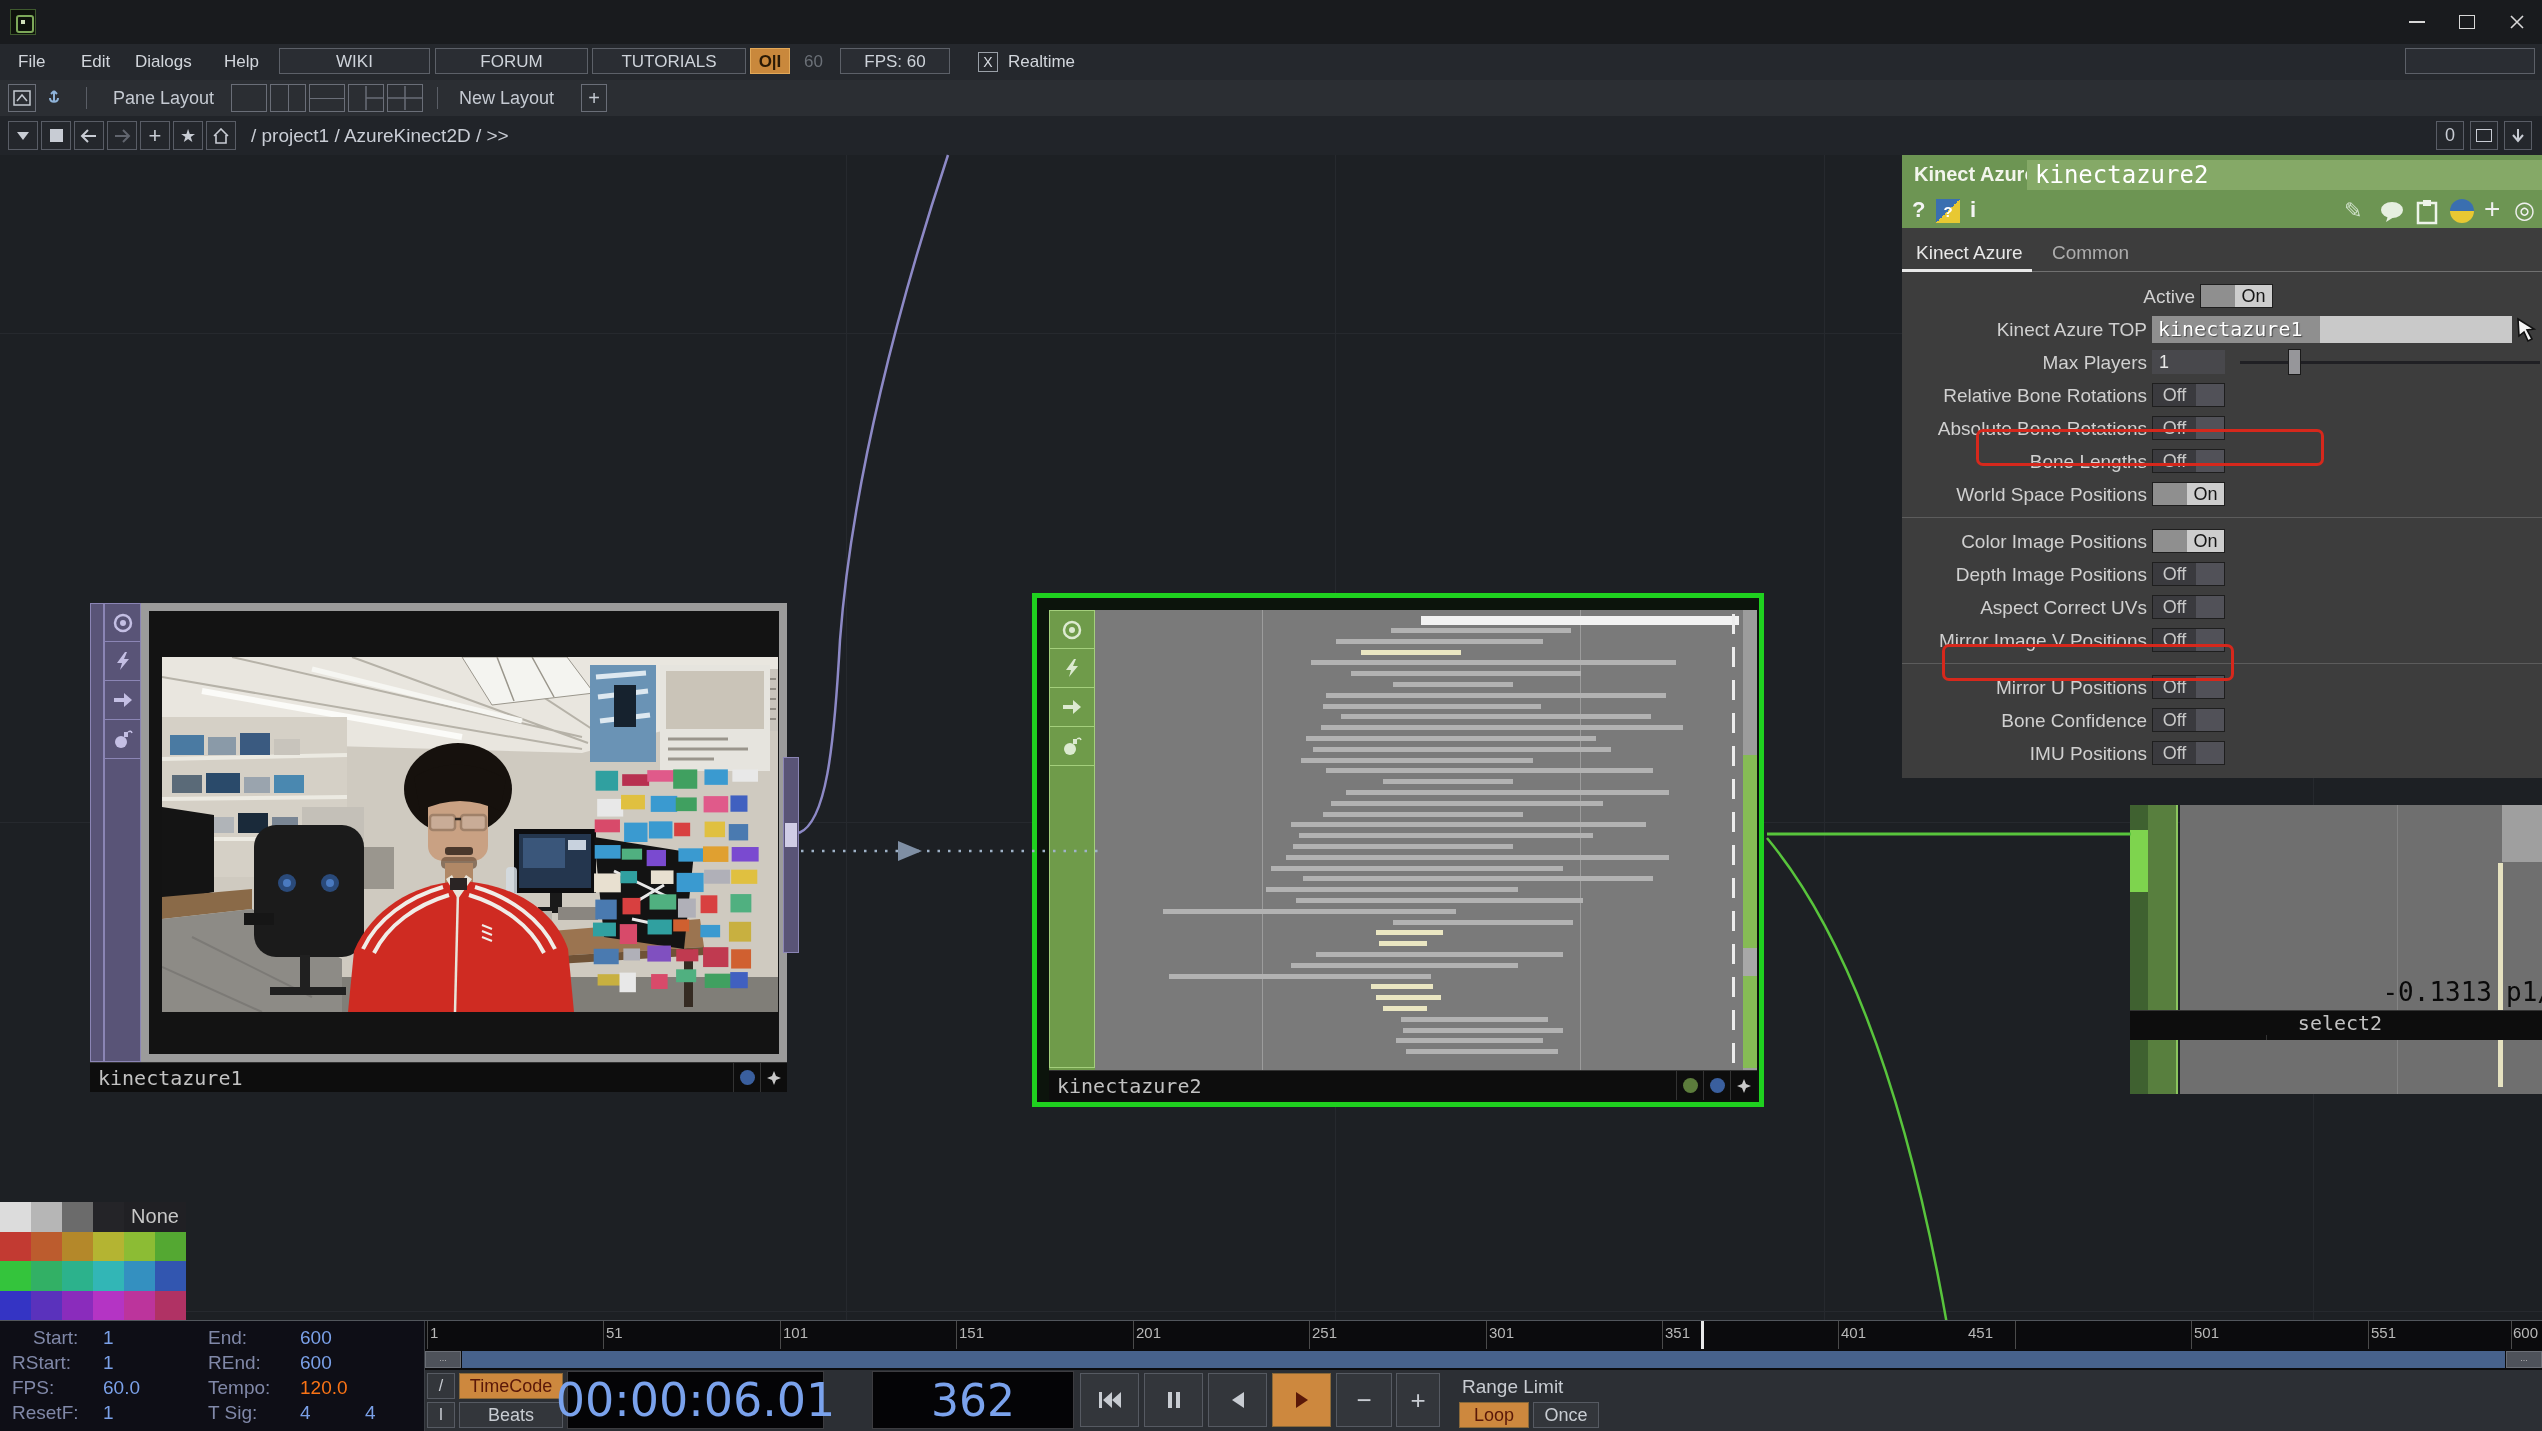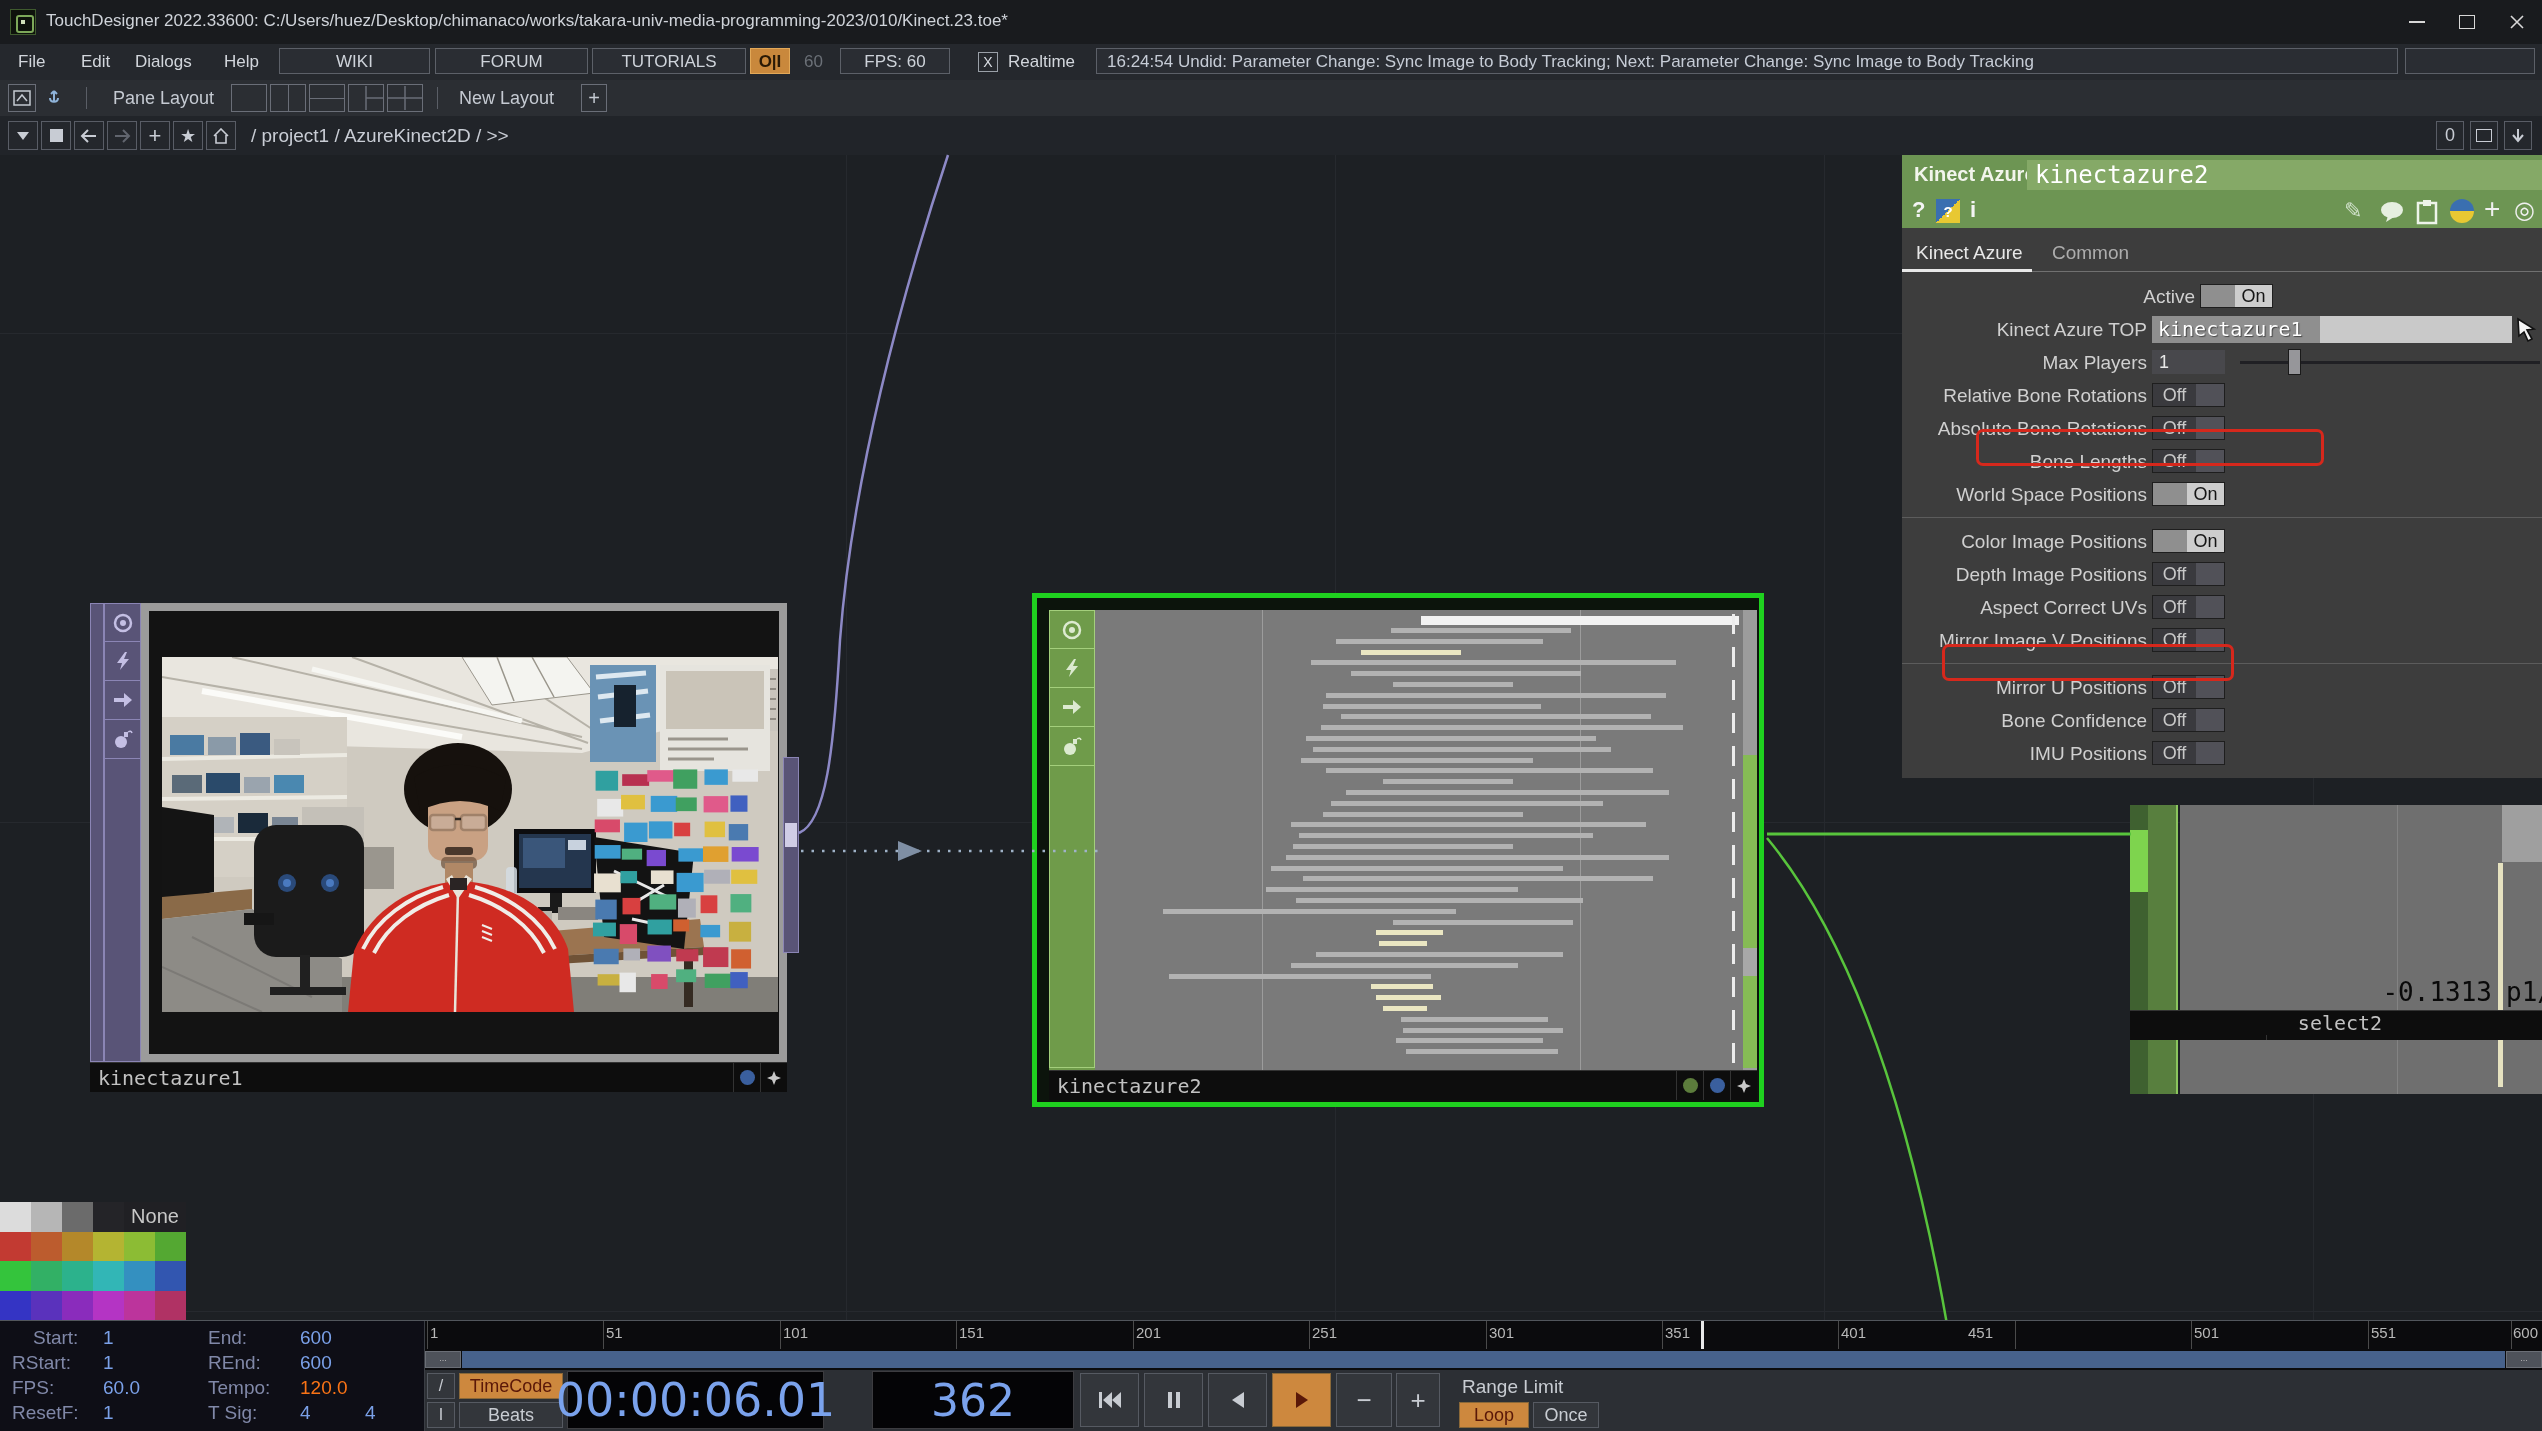--- a/index.html
+++ b/index.html
@@ -62,21 +62,20 @@
 </head>
 <body>
 
 <div id="app">
 
   <div id="titlebar" class="abs">
     <div class="abs" style="left:10px;top:9px;width:26px;height:26px;background:#0e120c;border:1px solid #3f5a2e;box-sizing:border-box;">
       <div class="abs" style="left:5px;top:5px;width:14px;height:14px;border:2px solid #7da85a;border-radius:3px;"></div>
       <div class="abs" style="left:10px;top:10px;width:4px;height:4px;background:#cfe0b8;"></div>
     </div>
-    <span class="title">TouchDesigner 2022.33600: C:/Users/huez/Desktop/chimanaco/works/takara-univ-media-programming-2023/010/Kinect.23.toe*</span>
     <div class="winbtn" style="left:2392px;">
         <div style="width:16px;height:2px;background:#d8d8d8;"></div>
       </div>
     <div class="winbtn" style="left:2442px;">
         <div style="width:14px;height:12px;border:1.5px solid #d8d8d8;"></div>
       </div>
     <div class="winbtn" style="left:2492px;">
       <svg width="14" height="14" viewBox="0 0 14 14">
           <path d="M1,1 13,13 M13,1 1,13" stroke="#d8d8d8" stroke-width="1.6"></path>
         </svg>
@@ -89,21 +88,20 @@
     <div class="menuitem" style="left:131px;">Dialogs</div>
     <div class="menuitem" style="left:220px;">Help</div>
     <div class="mbox" style="left:279px;width:151px;">WIKI</div>
     <div class="mbox" style="left:435px;width:153px;">FORUM</div>
     <div class="mbox" style="left:592px;width:154px;">TUTORIALS</div>
     <div class="mbox" style="left:750px;width:40px;background:#c9883c;border-color:#e2a858;color:#2a1a06;font-weight:bold;">O|I</div>
     <div class="menuitem" style="left:800px;color:#6b7077;">60</div>
     <div class="mbox" style="left:840px;width:110px;">FPS:  60</div>
     <div class="abs" style="left:978px;top:8px;width:20px;height:20px;border:1px solid #9aa0a8;box-sizing:border-box;display:flex;align-items:center;justify-content:center;font-size:14px;color:#d8dce2;">X</div>
     <div class="menuitem" style="left:1004px;">Realtime</div>
-    <div class="mbox" style="left:1096px;width:1302px;text-align:left;padding-left:10px;overflow:hidden;white-space:nowrap;color:#c6ccd6;">16:24:54 Undid: Parameter Change: Sync Image to Body Tracking; Next: Parameter Change: Sync Image to Body Tracking</div>
     <div class="mbox" style="left:2405px;width:130px;"></div>
   </div>
 
   <div id="toolbar2" class="abs">
     <div class="tbtn" style="left:8px;width:28px;">
       <svg width="18" height="16" viewBox="0 0 18 16">
           <rect x="1" y="1" width="16" height="14" fill="none" stroke="#c5cad2" stroke-width="1.5"></rect>
           <path d="M4,11 9,5 14,11" fill="none" stroke="#c5cad2" stroke-width="1.5"></path>
         </svg>
     </div>

